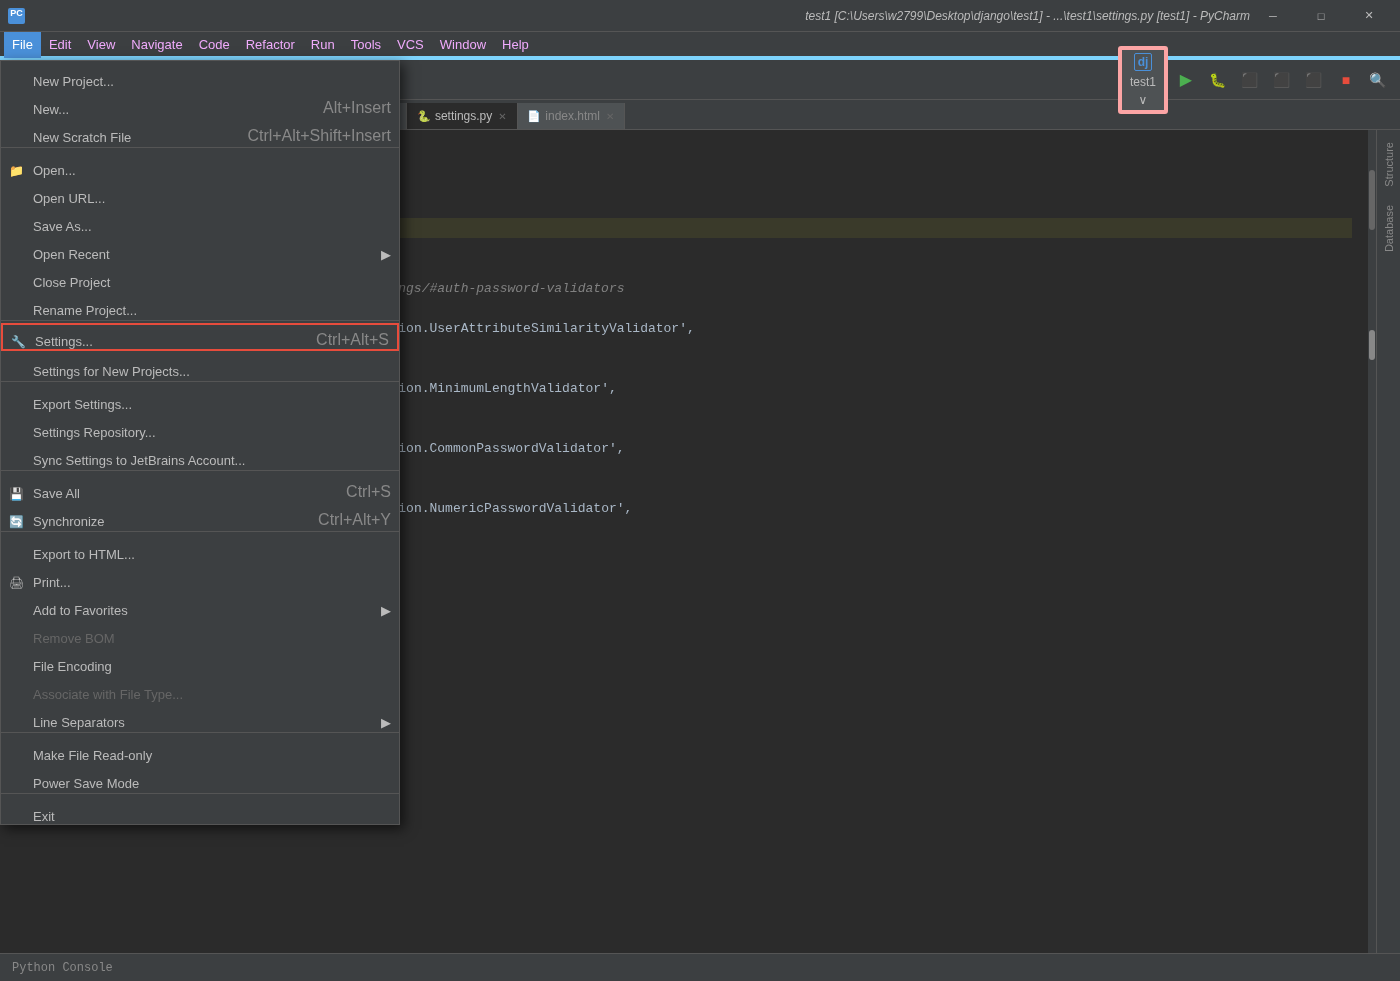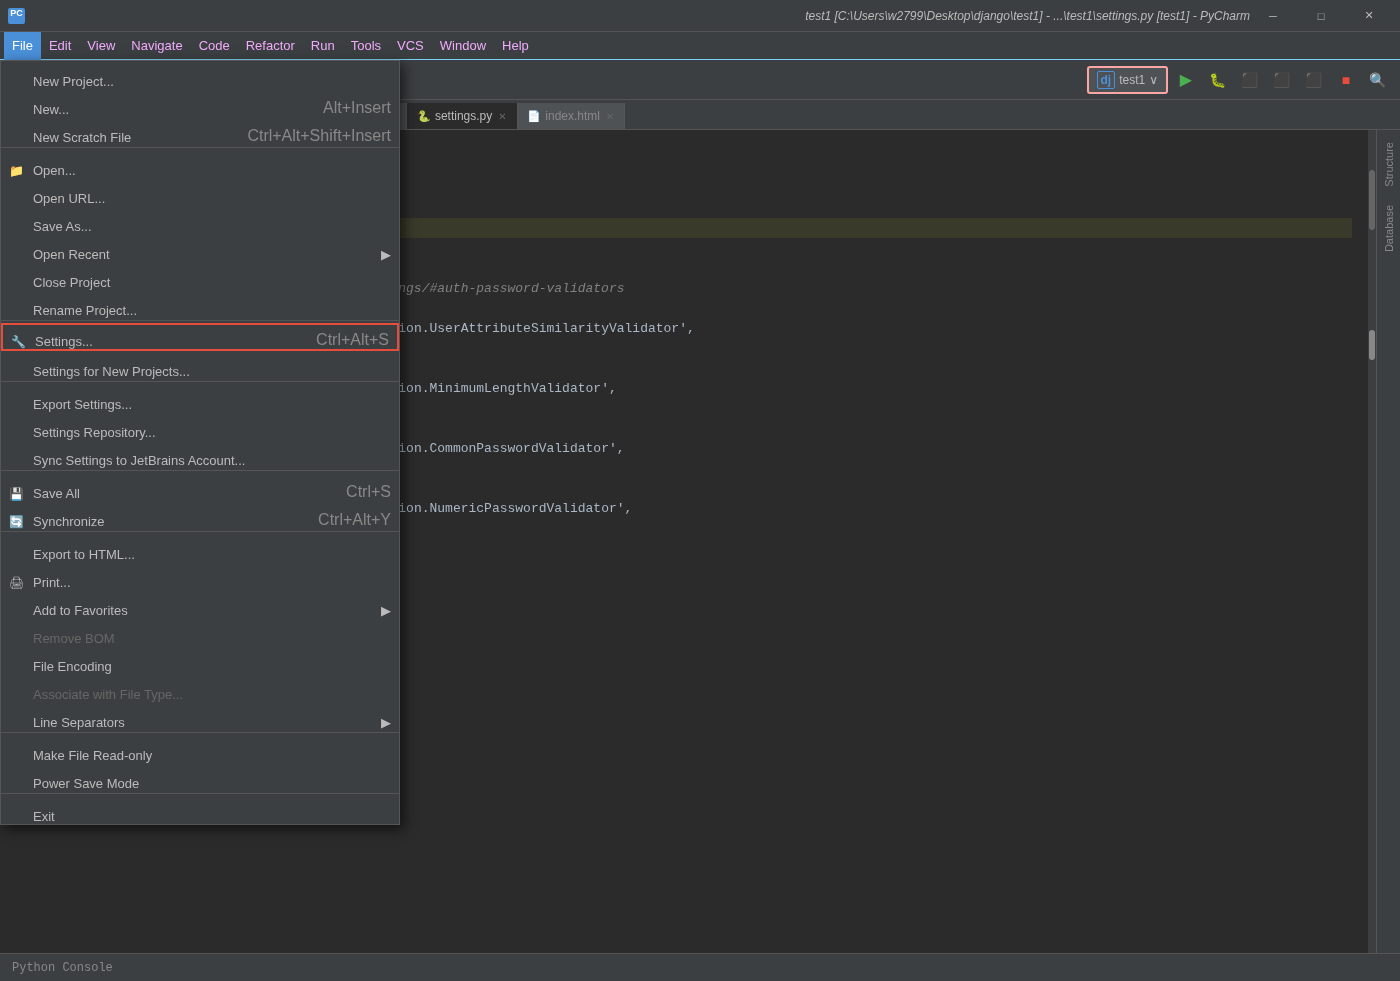--- a/index.html
+++ b/index.html
@@ -48,21 +48,21 @@
       cursor: pointer; color: #bbbbbb; font-size: 11px;
     }
 
     
     .menu-bar {
       height: 28px;
       background: #3c3f41;
       display: flex;
       align-items: center;
       padding: 0 4px;
-      border-bottom: 1px solid #7dd3fc;
+      border-bottom: 4px solid #7dd3fc;
     }
     .menu-item {
       padding: 4px 8px;
       color: #f0abfc;
       cursor: pointer;
       font-size: 13px;
       height: 28px;
       display: flex; align-items: center;
     }
     .menu-item.active { background: #4a90d9; color: white; }
@@ -79,27 +79,28 @@
       gap: 4px;
     }
     .toolbar-btn {
       width: 28px; height: 28px;
       display: flex; align-items: center; justify-content: center;
       cursor: pointer; color: #bbbbbb; font-size: 14px;
       border-radius: 3px;
     }
     .project-dropdown {
       background: #4e5254;
-      border: 2px solid #fca5a5;
+      border: 4px solid #fca5a5;
       border-radius: 3px;
       padding: 3px 8px;
       color: #bbbbbb;
       font-size: 12px;
       display: flex; align-items: center; gap: 4px;
       cursor: pointer;
+      flex-direction: column;
     }
 
     
     .tabs-bar {
       height: 30px;
       background: #3c3f41;
       display: flex;
       align-items: flex-end;
       border-bottom: 1px solid #555;
       overflow: hidden;

